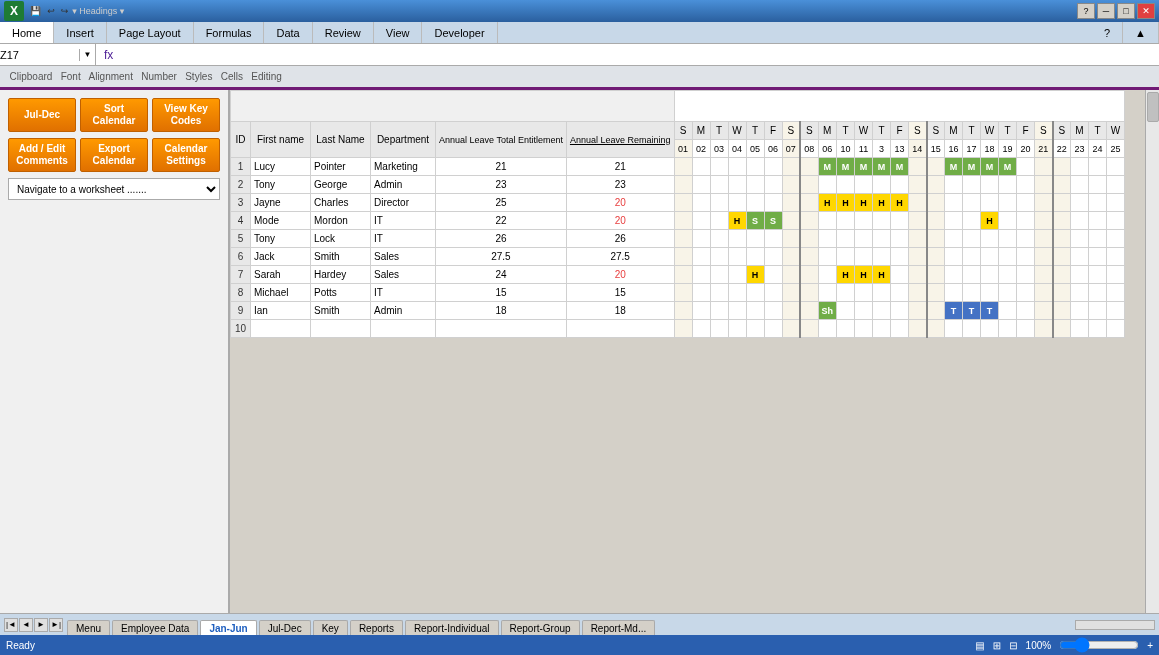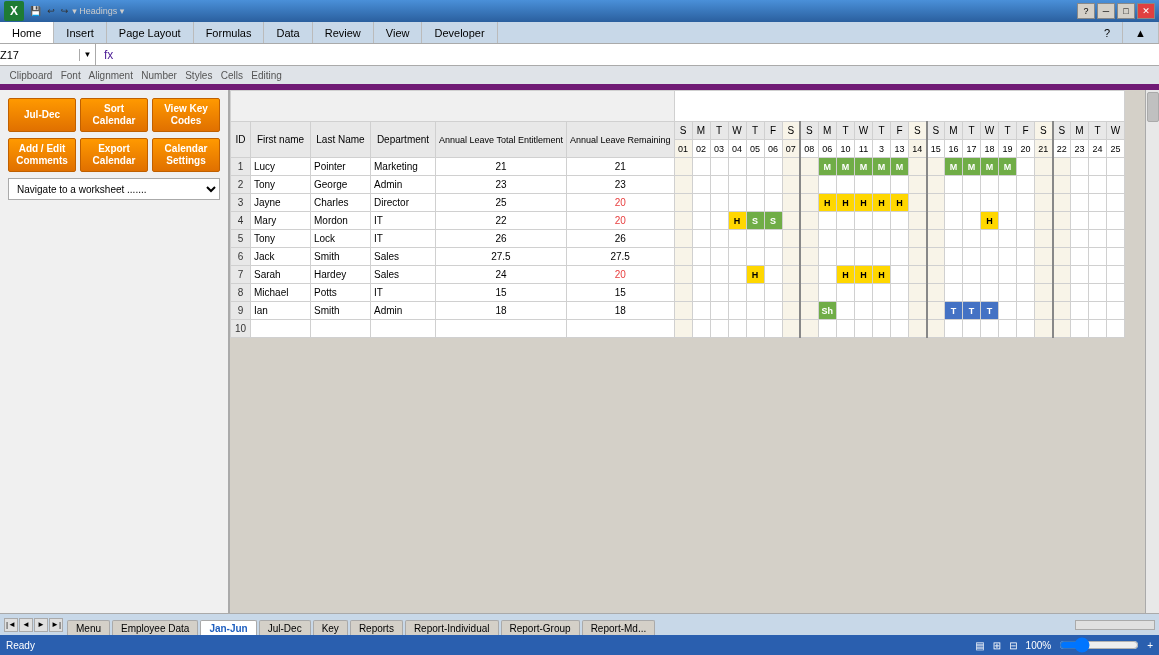--- a/index.html
+++ b/index.html
@@ -16,21 +16,21 @@
     .title-bar-controls { display: flex; gap: 2px; }
     .title-bar-btn {
       width: 18px; height: 16px; background: #d4d0c8; border: 1px solid #888;
       display: flex; align-items: center; justify-content: center; font-size: 9px; cursor: pointer;
       color: black;
     }
     .title-bar-btn.close { background: #e04040; color: white; }
 
     
     .toolbar-row {
-      background: #dfe3e8; border-bottom: 6px solid #701a75;
+      background: #dfe3e8; border-bottom: 3px solid #701a75;
       display: flex; align-items: center; height: 24px; padding: 8px 4px; gap: 2px;
     }
 
     
     .ribbon-tabs {
       background: #c8d8e8; border-bottom: 1px solid #aaa;
       display: flex; height: 22px;
     }
     .ribbon-tab {
       padding: 0 12px; display: flex; align-items: center; font-size: 11px;
@@ -87,21 +87,21 @@
     table.grid td.row-header {
       background: #e8e8e8; text-align: center; font-weight: normal; color: #333;
     }
 
     
     .col-id { width: 20px; }
     .col-first { width: 60px; }
     .col-last { width: 60px; }
     .col-dept { width: 65px; }
     .col-total { width: 55px; }
-    .col-remain { width: 55px; }
+    .col-remain { width: 55px; text-decoration: underline; }
 
     
     .cal-header {
       background: #ff9900; color: white; font-size: 14px; font-weight: bold;
       text-align: center; height: 28px; line-height: 28px;
     }
 
     .day-header { text-align: center; background: #c8d8f0; }
     .date-header { text-align: center; background: #ddeeff; font-size: 9px; }
 
@@ -393,21 +393,21 @@
               <td style="text-align: center; font-size: 9px;"></td>
               <td style="text-align: center; font-size: 9px;"></td>
               <td class="weekend" style="text-align: center; font-size: 9px;"></td>
               <td class="weekend" style="text-align: center; font-size: 9px; border-left: 2px solid rgb(136, 136, 136);"></td>
               <td style="text-align: center; font-size: 9px;"></td>
               <td style="text-align: center; font-size: 9px;"></td>
               <td style="text-align: center; font-size: 9px;"></td>
             </tr>
             <tr>
               <td class="row-header col-id">4</td>
-              <td>Mary</td>
+              <td>Mode</td>
               <td>Mordon</td>
               <td>IT</td>
               <td style="text-align: center;">22</td>
               <td style="text-align: center; color: rgb(232, 64, 64);">20</td>
               <td class="weekend" style="text-align: center; font-size: 9px;"></td>
               <td style="text-align: center; font-size: 9px;"></td>
               <td style="text-align: center; font-size: 9px;"></td>
               <td class="cell-h" style="text-align: center; font-size: 9px;">H</td>
               <td class="cell-s" style="text-align: center; font-size: 9px;">S</td>
               <td class="cell-s" style="text-align: center; font-size: 9px;">S</td>

